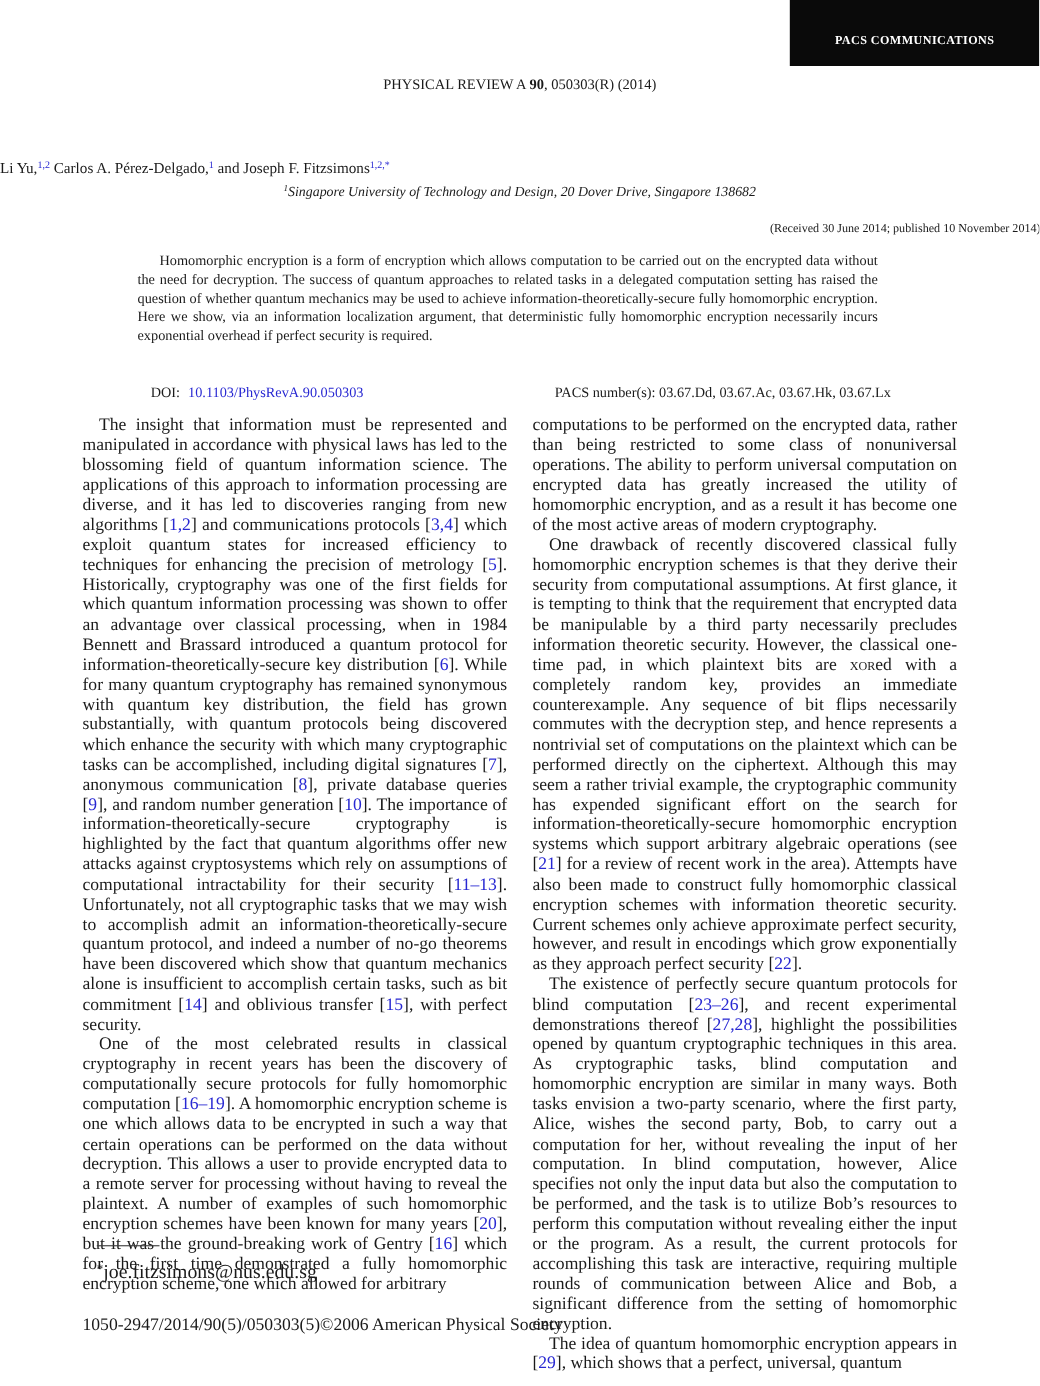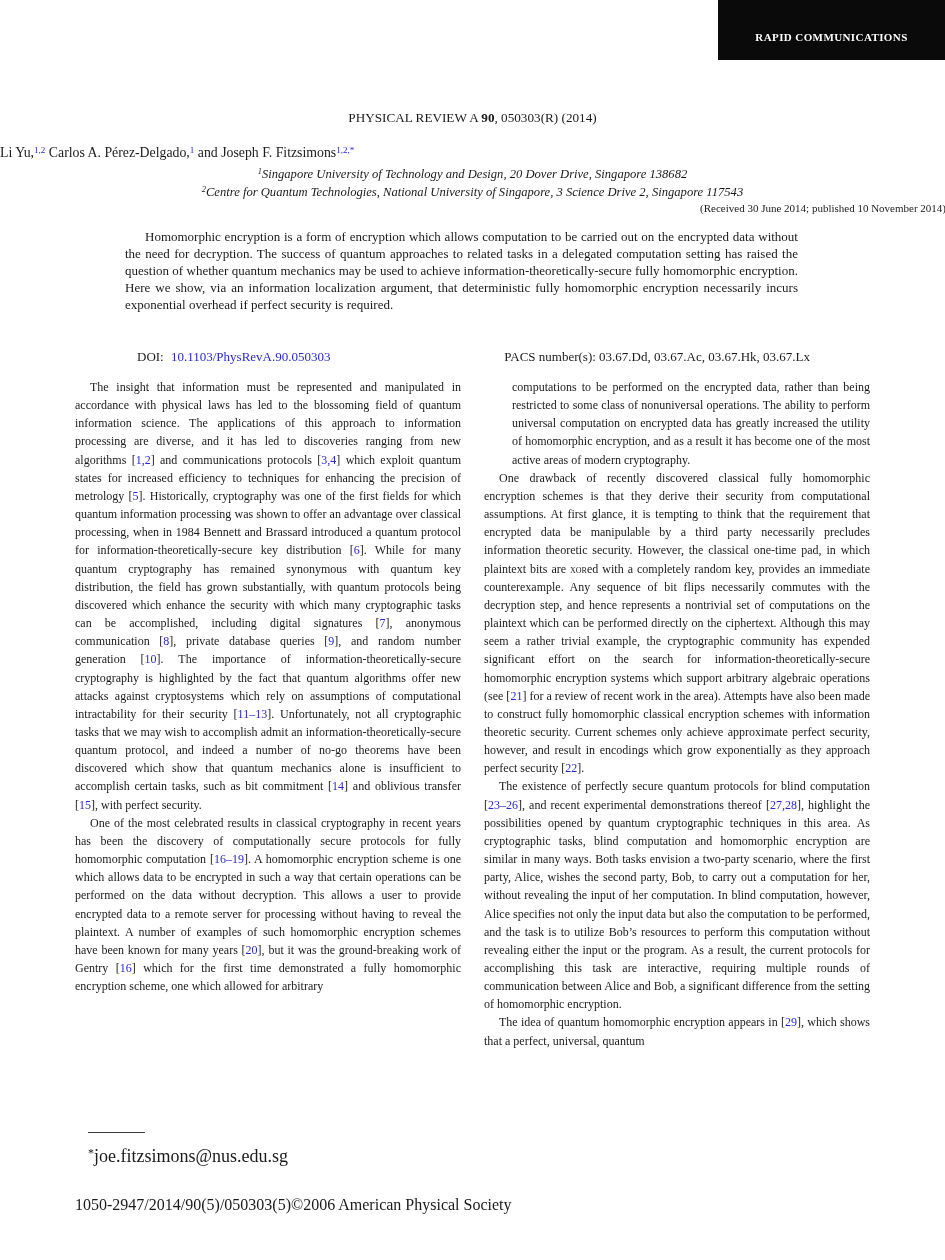--- a/index.html
+++ b/index.html
@@ -16,71 +16,70 @@
   .banner {
     position:absolute; top:0; right:0; width:227px; height:60px;
     background:var(--banner_bg,#0a0a0a);
     display:flex; justify-content:center; align-items:center; padding-top:14px;
   }
   .banner-label {
     color:var(--banner_fg,#ffffff); font-weight:bold; font-size:11px; letter-spacing:0.4px;
     font-family:"Liberation Serif", serif;
   }
 
-  .journal-line { position:absolute; top:69px; left:0; width:100%; text-align:center; font-size:13.2px;margin-top:41px; }
+  .journal-line { position:absolute; top:69px; left:0; width:100%; text-align:center; font-size:13.2px; }
   .paper-title  { position:absolute; top:104px; left:0; width:100%; text-align:center; font-weight:bold; font-size:17px; }
   .authors-line { position:absolute; top:145px; left:0; width:100%; text-align:left; font-size:13.8px; }
   .affiliations { position:absolute; top:166px; left:0; width:100%; text-align:center; font-style:italic; font-size:12.6px; line-height:17.5px; }
   .received-line{ position:absolute; top:202px; left:1px; width:100%; text-align:right; font-size:11px; }
 
   .abstract {
     position:absolute; top:229px; left:125px; width:673px;
     font-size:13px; line-height:16.9px; text-align:justify;
   }
   .abstract .abstract-text { text-indent:20px; }
   .doi-row {
     position:absolute; top:349px; left:137px; width:673px;
     display:flex; justify-content:space-between; font-size:13px;
   }
   .doi-row .doi-label { margin-right:4px;margin-top:25px; }
 
   .columns {
     position:absolute; top:378px; left:75px; width:796px;
     display:flex; gap:23px;
   }
-  .col { width:386px; font-size:12px; line-height:18.15px; text-align:justify; }
+  .col { width:386px; font-size:16px; line-height:18.15px; text-align:justify; }
   .para { text-indent:15px; }
-  .para.cont { text-indent:0;margin-left:28px; }
+  .para.cont { text-indent:0; }
 
   .footnote { position:absolute; top:1132px; left:88px; width:390px; font-size:18px; }
   .footnote-rule { width:57px; border-top:1.5px solid #3a3a3a; margin-bottom:13px; }
 
   .footer-row {
     position:absolute; top:1196px; left:75px; width:793px;
     display:flex; align-items:baseline; font-size:16px;
   }
   .footer-row .footer-center { flex:1; text-align:center; }
 </style>
 </head>
 <body>
 
 <div class="page">
 
   <div class="banner">
-    <span class="banner-label">RAPID COMMUNICATIONS</span>
+    <span class="banner-label">PACS COMMUNICATIONS</span>
   </div>
 
   <div class="journal-line">PHYSICAL REVIEW A <b>90</b>, 050303(R) (2014)</div>
 
 
   <div class="authors-line">Li Yu,<sup><span class="link">1,2</span></sup> Carlos A. Pérez-Delgado,<sup><span class="link">1</span></sup> and Joseph F. Fitzsimons<sup><span class="link">1,2,*</span></sup></div>
 
   <div class="affiliations">
     <div><sup>1</sup>Singapore University of Technology and Design, 20 Dover Drive, Singapore 138682</div>
-    <div><sup>2</sup>Centre for Quantum Technologies, National University of Singapore, 3 Science Drive 2, Singapore 117543</div>
   </div>
 
   <div class="received-line">(Received 30 June 2014; published 10 November 2014)</div>
 
   <div class="abstract">
     <p class="abstract-text">Homomorphic encryption is a form of encryption which allows computation to be carried out on the encrypted data without the need for decryption. The success of quantum approaches to related tasks in a delegated computation setting has raised the question of whether quantum mechanics may be used to achieve information-theoretically-secure fully homomorphic encryption. Here we show, via an information localization argument, that deterministic fully homomorphic encryption necessarily incurs exponential overhead if perfect security is required.</p>
   </div>
 
   <div class="doi-row">
     <span>

